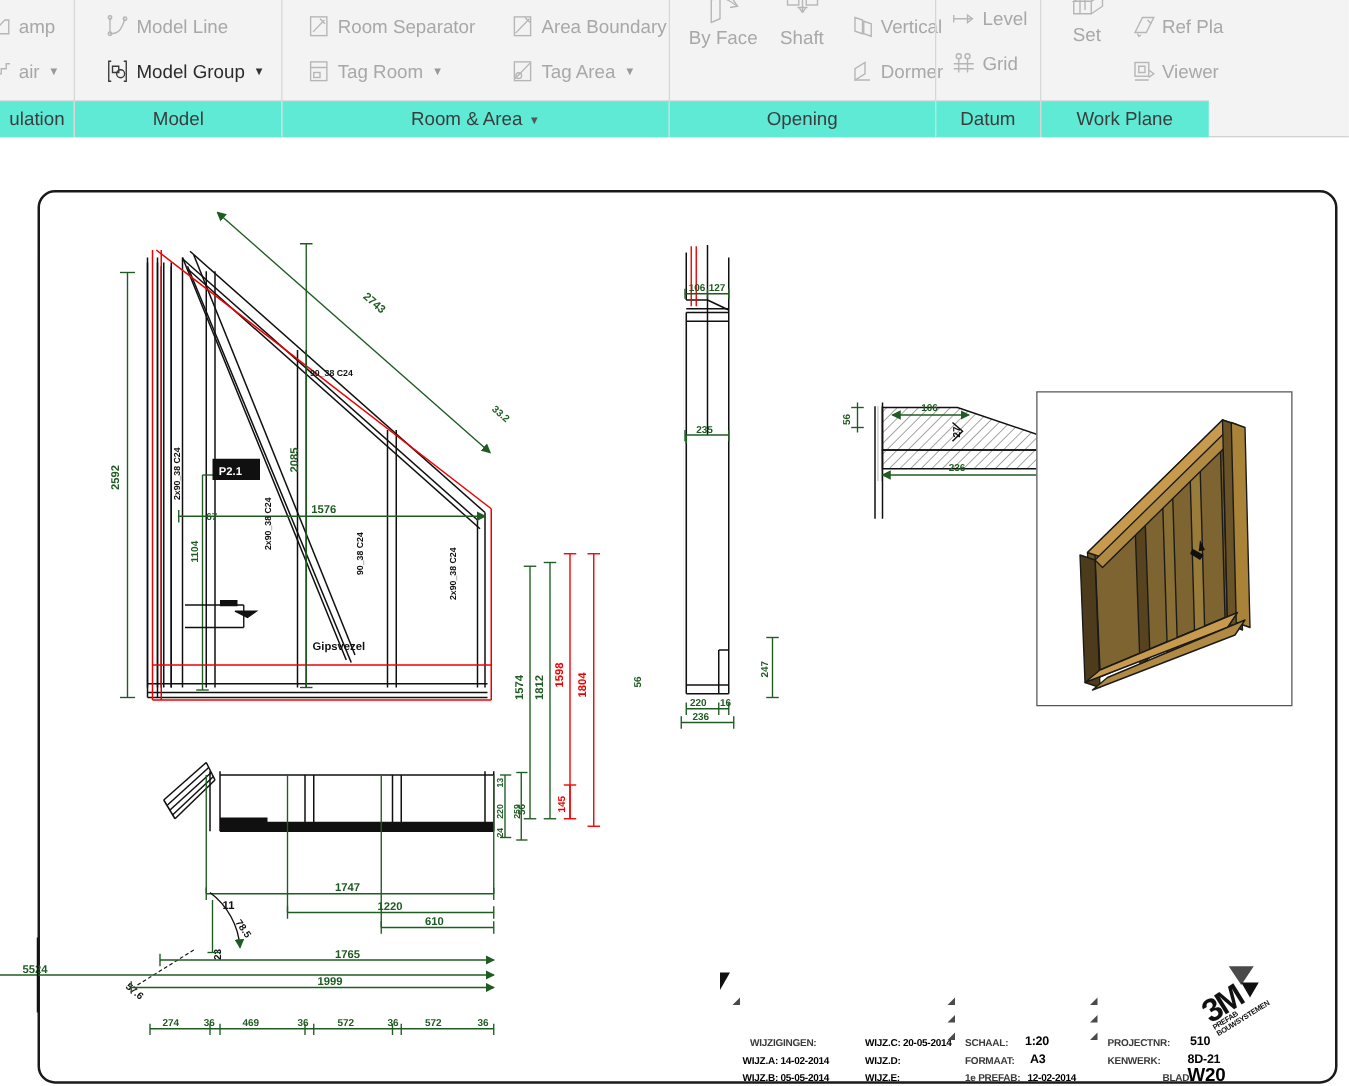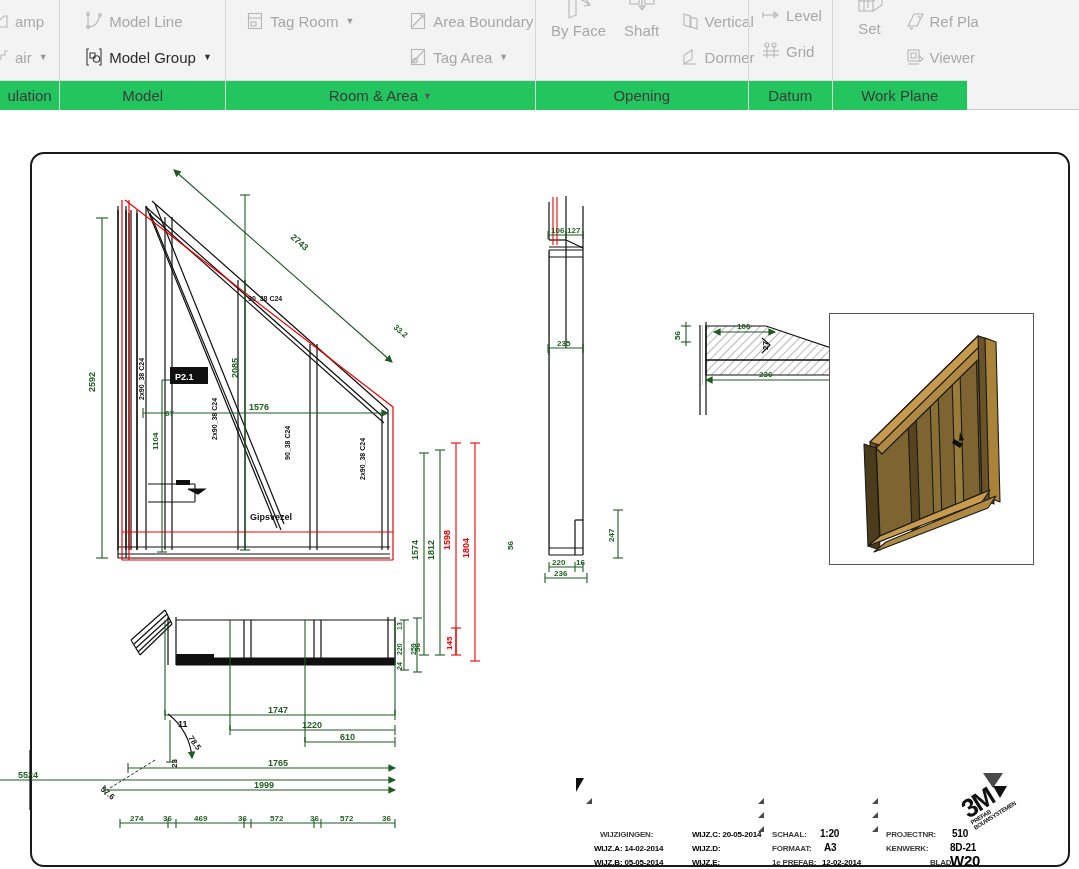--- a/index.html
+++ b/index.html
@@ -15,21 +15,21 @@
     background:#f3f3f3;
     border-bottom:1px solid #c8c8c8;
     box-sizing:border-box;
   }
   .rb-panels{position:absolute;left:0;top:0;height:80px;width:967px;display:flex;}
   .rb-panel{position:relative;height:110px;box-sizing:border-box;}
   .rb-panel + .rb-panel{border-left:1px solid #d7d7d7;}
   .rb-body{height:80px;position:relative;}
   .rb-title{
     position:absolute;left:0;bottom:0;width:100%;height:29px;
-    background:#22c55e;border-top:1px solid #dcdcdc;
+    background:#5eead4;border-top:1px solid #dcdcdc;
     display:flex;align-items:center;justify-content:center;
     font-size:15px;color:#3c3c3c;white-space:nowrap;
   }
   .rb-title .caret{margin-left:5px;font-size:9px;color:#555;}
   .rb-item{
     display:flex;align-items:center;gap:5px;
     font-size:15px;color:#a8a8a8;white-space:nowrap;
     height:34px;padding:0 4px;box-sizing:border-box;
   }
   .rb-item.enabled{color:#2b2b2b;}
@@ -153,20 +153,30 @@
         </div>
       </div>
       <div class="rb-title">
         <span>Model</span>
       </div>
     </div>
 
     <div class="rb-panel" style="width:345px">
       <div class="rb-body">
         <div class="rb-col" style="left:15px;top:4px;">
+          <div class="rb-item">
+            <span class="ic">
+              <svg viewBox="0 0 20 20">
+                  <rect x="3.5" y="2.5" width="13" height="15"></rect>
+                  <path d="M5.5 14.5 L14.5 5"></path>
+                  <path d="M11 4l4 4"></path>
+                </svg>
+            </span>
+            <span>Room Separator</span>
+          </div>
           <div class="rb-item">
             <span class="ic">
               <svg viewBox="0 0 20 20">
                   <rect x="3.5" y="2.5" width="13" height="15"></rect>
                   <path d="M3.5 7h13"></path>
                   <rect x="6" y="11" width="5" height="4"></rect>
                 </svg>
             </span>
             <span>Tag Room</span>
             <span class="caret">▼</span>

